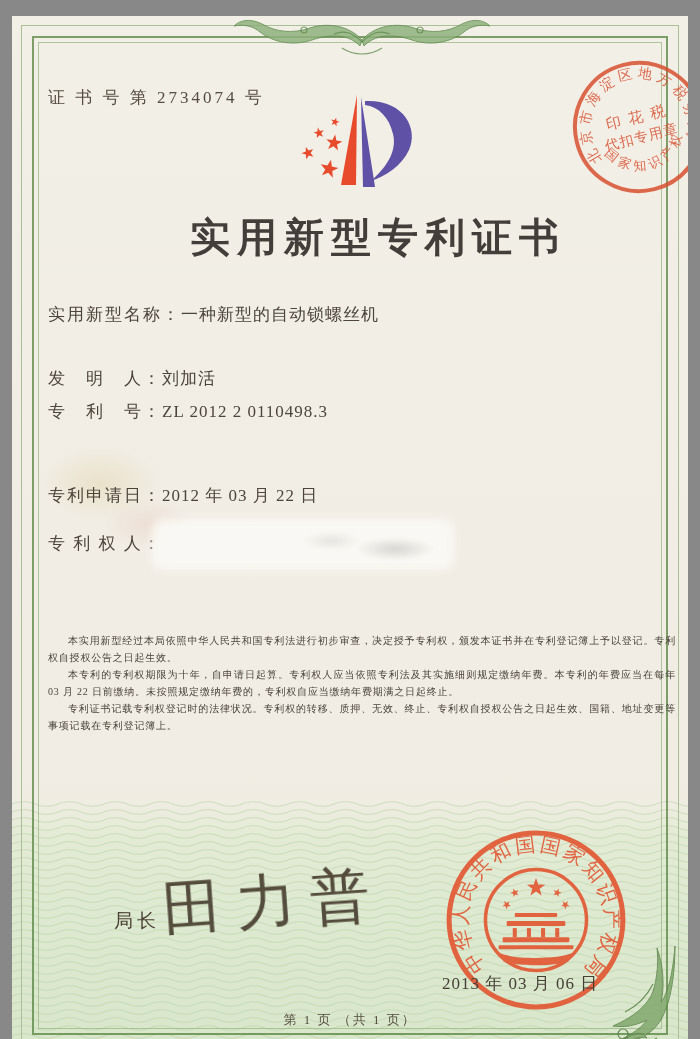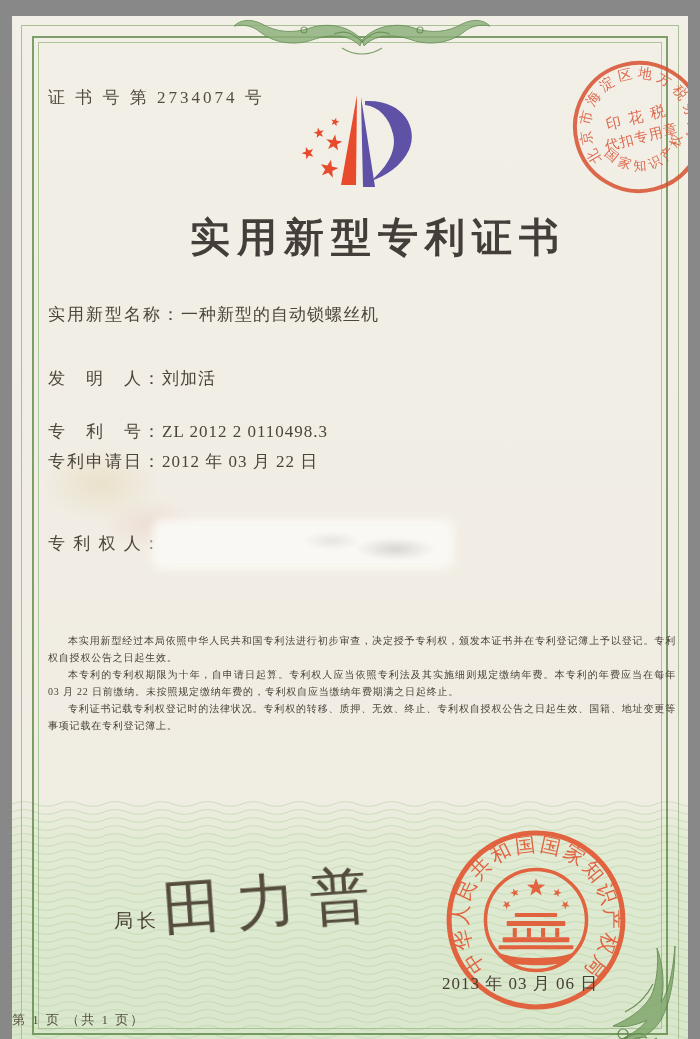--- a/index.html
+++ b/index.html
@@ -21,21 +21,21 @@
   .frow{position:absolute;left:36px;font-size:17px;color:#4d453c;z-index:4;white-space:nowrap;}
   .frow .lbl{letter-spacing:2px;}
   .frow .val{letter-spacing:1px;}
   .paras{position:absolute;left:36px;width:628px;top:616px;z-index:4;}
   .paras p{margin:0;font-size:10px;line-height:17px;letter-spacing:.8px;text-align:justify;
            text-indent:2em;color:#4a433b;}
   .director{position:absolute;left:102px;top:892px;font-size:19px;letter-spacing:4px;color:#4a4035;z-index:5;}
   .signature{position:absolute;left:150px;top:846px;font-size:60px;letter-spacing:14px;color:#42372a;
              transform:rotate(-4deg);opacity:.88;z-index:5;filter:blur(.3px);white-space:nowrap;}
   .seal-date{position:absolute;left:430px;top:956px;font-size:17px;letter-spacing:1px;color:#453f36;z-index:6;white-space:nowrap;}
-  .footer{position:absolute;left:0;width:100%;top:995px;text-align:left;font-size:13px;letter-spacing:2px;
+  .footer{position:absolute;left:0;width:100%;top:995px;text-align:center;font-size:13px;letter-spacing:2px;
           color:#56503f;z-index:6;}
   
   .stain1{position:absolute;left:28px;top:430px;width:120px;height:75px;z-index:2;
           background:radial-gradient(closest-side,rgba(213,189,122,.25),rgba(213,189,122,0));}
   .stain2{position:absolute;left:92px;top:482px;width:90px;height:52px;z-index:2;
           background:radial-gradient(closest-side,rgba(219,152,140,.18),rgba(219,152,140,0));}
   .redaction{position:absolute;left:147px;top:510px;width:288px;height:37px;z-index:5;border-radius:4px;
              background:
                radial-gradient(40px 12px at 82% 62%,rgba(150,150,150,.35),rgba(150,150,150,0)),
                radial-gradient(30px 10px at 60% 40%,rgba(170,170,170,.25),rgba(170,170,170,0)),
@@ -133,24 +133,24 @@
   </svg>
 
   <div class="title">实用新型专利证书</div>
 
   <div class="frow" style="top:351px">
     <span class="lbl">发　明　人：</span><span class="val">刘加活</span>
   </div>
   <div class="frow" style="top:287px">
     <span class="lbl">实用新型名称：</span><span class="val">一种新型的自动锁螺丝机</span>
   </div>
-  <div class="frow" style="top:404px">
+  <div class="frow" style="top:384px">
     <span class="lbl">专　利　号：</span><span class="val">ZL 2012 2 0110498.3</span>
   </div>
-  <div class="frow" style="top:434px">
+  <div class="frow" style="top:468px">
     <span class="lbl">专利申请日：</span><span class="val">2012 年 03 月 22 日</span>
   </div>
   <div class="frow" style="top:516px">
     <span class="lbl">专 利 权 人：</span><span class="val"></span>
   </div>
   <div class="redaction"></div>
 
   <div class="paras">
     <p>本实用新型经过本局依照中华人民共和国专利法进行初步审查，决定授予专利权，颁发本证书并在专利登记簿上予以登记。专利权自授权公告之日起生效。</p>
     <p>本专利的专利权期限为十年，自申请日起算。专利权人应当依照专利法及其实施细则规定缴纳年费。本专利的年费应当在每年 03 月 22 日前缴纳。未按照规定缴纳年费的，专利权自应当缴纳年费期满之日起终止。</p>

